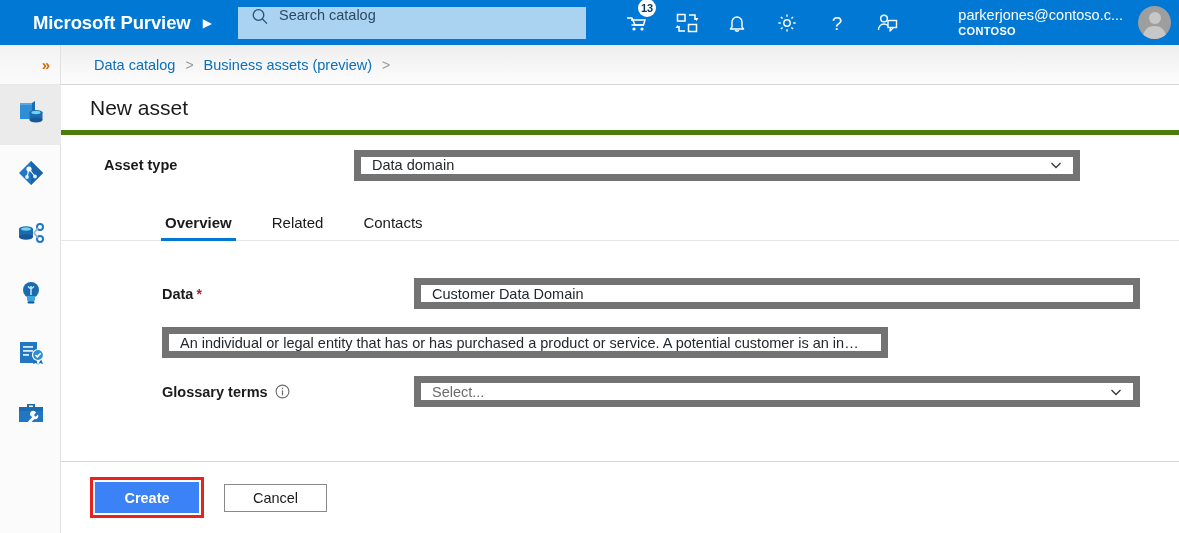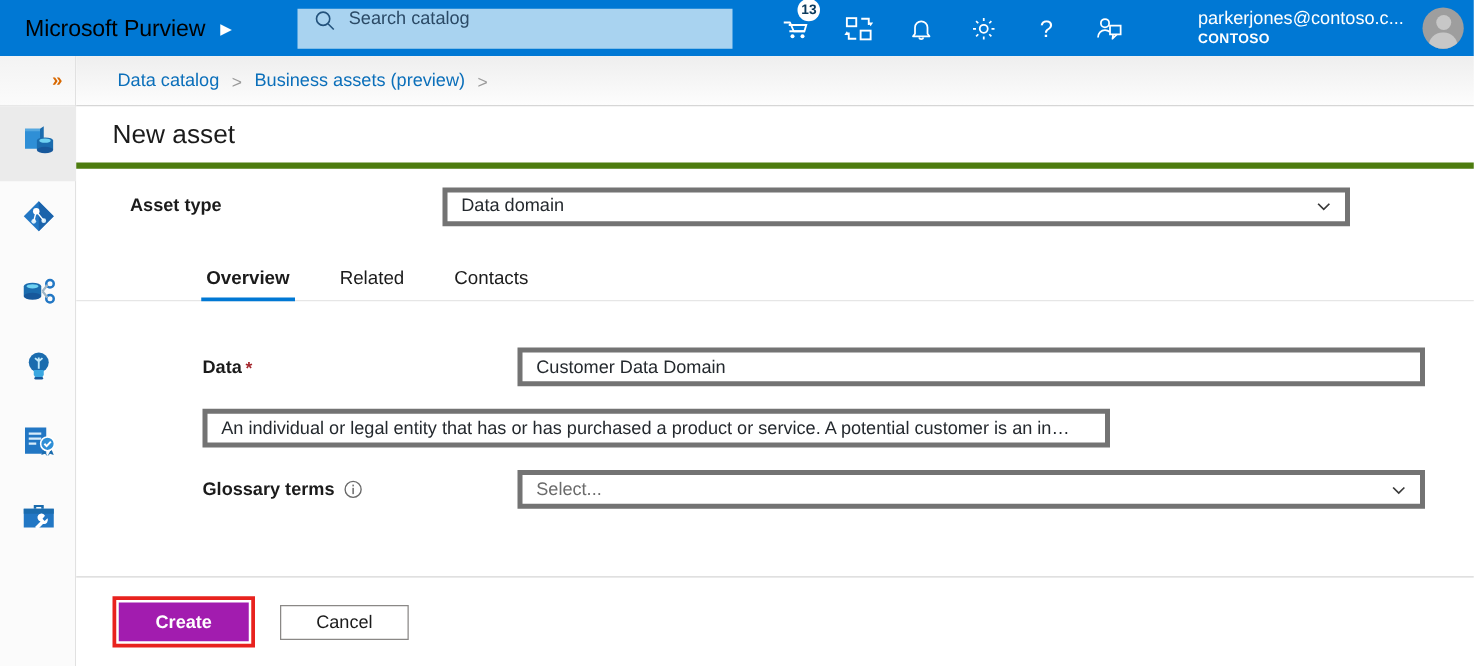--- a/index.html
+++ b/index.html
@@ -14,25 +14,25 @@
   
   .topbar {
     position: absolute;
     top: 0; left: 0;
     width: 1179px; height: 45px;
     background: #0078d4;
     display: flex;
     align-items: center;
   }
   .brand {
-    color: #000000;
+    color: #ffffff;
     font-size: 18.5px;
-    font-weight: normal;
+    font-weight: bold;
     letter-spacing: -0.1px;
-    margin-left: 20px;
+    margin-left: 33px;
     white-space: nowrap;
   }
   .brand-caret {
     color: #ffffff;
     font-size: 12px;
     margin-left: 12px;
     line-height: 1;
   }
   .searchbox {
     position: absolute;
@@ -194,21 +194,21 @@
     width: 250px;
     display: flex;
     align-items: center;
   }
   .req-star { color: #a4262c; margin-left: 3px; font-size: 14px; }
   .info-icon { margin-left: 7px; display: inline-flex; }
 
   .control {
     position: relative;
     width: 726px; height: 31px;
-    border: 4px solid #737373;
+    border: 7px solid #737373;
     background: #ffffff;
     display: flex;
     align-items: center;
     padding: 0 30px 0 11px;
     font-size: 14.5px;
     color: #24292e;
     cursor: pointer;
     overflow: hidden;
     white-space: nowrap;
   }
@@ -263,21 +263,21 @@
     background: #ffffff;
   }
   .create-highlight {
     border: 3px solid #e8221e;
     padding: 2px;
     display: inline-block;
     line-height: 0;
   }
   .btn-create {
     width: 104px; height: 31px;
-    background: #a21caf;
+    background: #3b82f6;
     color: #ffffff;
     border: none;
     font-size: 14.5px;
     font-weight: bold;
     font-family: "Liberation Sans", sans-serif;
     cursor: pointer;
   }
   .btn-cancel {
     width: 103px; height: 28px;
     background: #ffffff;

